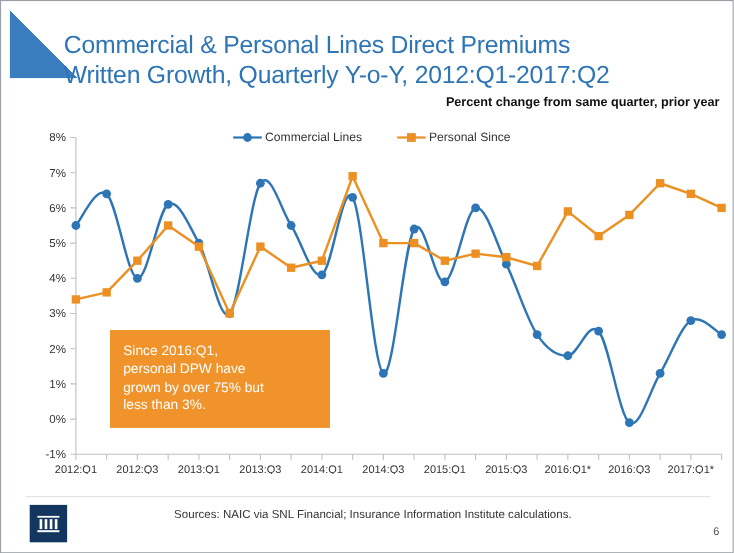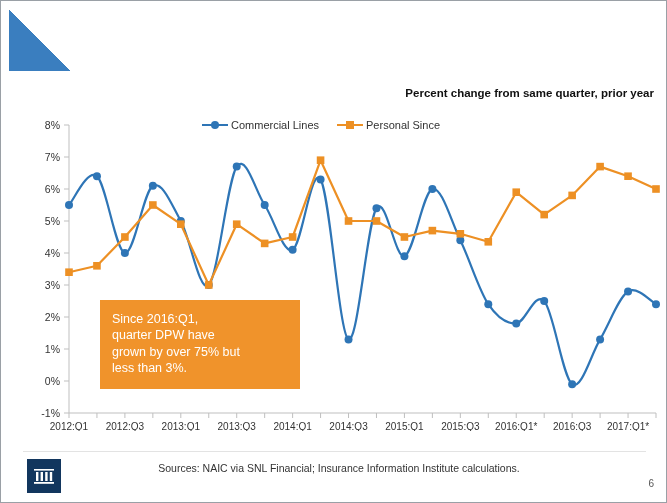--- a/index.html
+++ b/index.html
@@ -16,22 +16,22 @@
     position:absolute;left:57px;top:26px;width:596px;
     font-size:22.5px;line-height:27px;color:#2e75b6;font-weight:400;
     letter-spacing:-0.2px;
   }
   #subtitle{
     position:absolute;left:57px;top:86px;width:596px;text-align:right;
     font-size:11.5px;font-weight:bold;color:#111;
   }
   #plot-wrap{position:absolute;left:0;top:110px;width:667px;height:320px;}
   #legend{
-    position:absolute;left:201px;top:6px;width:300px;height:16px;
-    display:flex;gap:18px;align-items:center;font-size:11px;color:#333;
+    position:absolute;left:211px;top:6px;width:300px;height:16px;
+    display:flex;gap:32px;align-items:center;font-size:11px;color:#333;
   }
   .leg-item{display:flex;align-items:center;gap:3px;white-space:nowrap;}
   .leg-line{width:26px;height:2.5px;position:relative;display:inline-block;}
   .leg-line.blue{background:#2e75b6;}
   .leg-line.orange{background:#ed9024;}
   .leg-mark{position:absolute;left:9px;top:-3px;width:8px;height:8px;}
   .leg-mark.circ{background:#2e75b6;border-radius:50%;}
   .leg-mark.sq{background:#ed9024;}
   svg.chart{position:absolute;left:0;top:0;}
   .ylab{font-size:10.5px;fill:#333;font-family:"Liberation Sans",sans-serif;text-anchor:end;}
@@ -54,20 +54,24 @@
     position:absolute;right:12px;top:477px;font-size:10px;color:#555;
   }
 </style>
 </head>
 <body>
 
 <div id="slide">
 
   <div id="corner-tri"></div>
 
+  <div id="title">
+    <div>Commercial &amp; Personal Lines Direct Premiums</div>
+    <div>Written Growth, Quarterly Y-o-Y, 2012:Q1-2017:Q2</div>
+  </div>
 
   <div id="subtitle">Percent change from same quarter, prior year</div>
 
   <div id="plot-wrap">
 
     <div id="legend">
       <div class="leg-item">
         <span class="leg-line blue">
           <span class="leg-mark circ"></span>
         </span>
@@ -181,21 +185,21 @@
         <rect x="539.3904761904762" y="99.8" width="7.6" height="7.6" fill="#ed9024"></rect>
         <rect x="567.3428571428572" y="80.60000000000001" width="7.6" height="7.6" fill="#ed9024"></rect>
         <rect x="595.2952380952381" y="51.79999999999997" width="7.6" height="7.6" fill="#ed9024"></rect>
         <rect x="623.2476190476191" y="61.39999999999999" width="7.6" height="7.6" fill="#ed9024"></rect>
         <rect x="651.2" y="74.2" width="7.6" height="7.6" fill="#ed9024"></rect>
       </svg>
   </div>
 
   <div id="callout">
     <div>Since 2016:Q1,</div>
-    <div>quarter DPW have</div>
+    <div>personal DPW have</div>
     <div>grown by over 75% but</div>
     <div>less than 3%.</div>
   </div>
 
   <div id="footer-rule"></div>
 
   <div id="logo">
     <svg width="22" height="20" viewBox="0 0 22 20">
       <rect x="1" y="3" width="20" height="1.6" fill="#ffffff"></rect>
       <rect x="3" y="6" width="2.4" height="9" fill="#ffffff"></rect>

